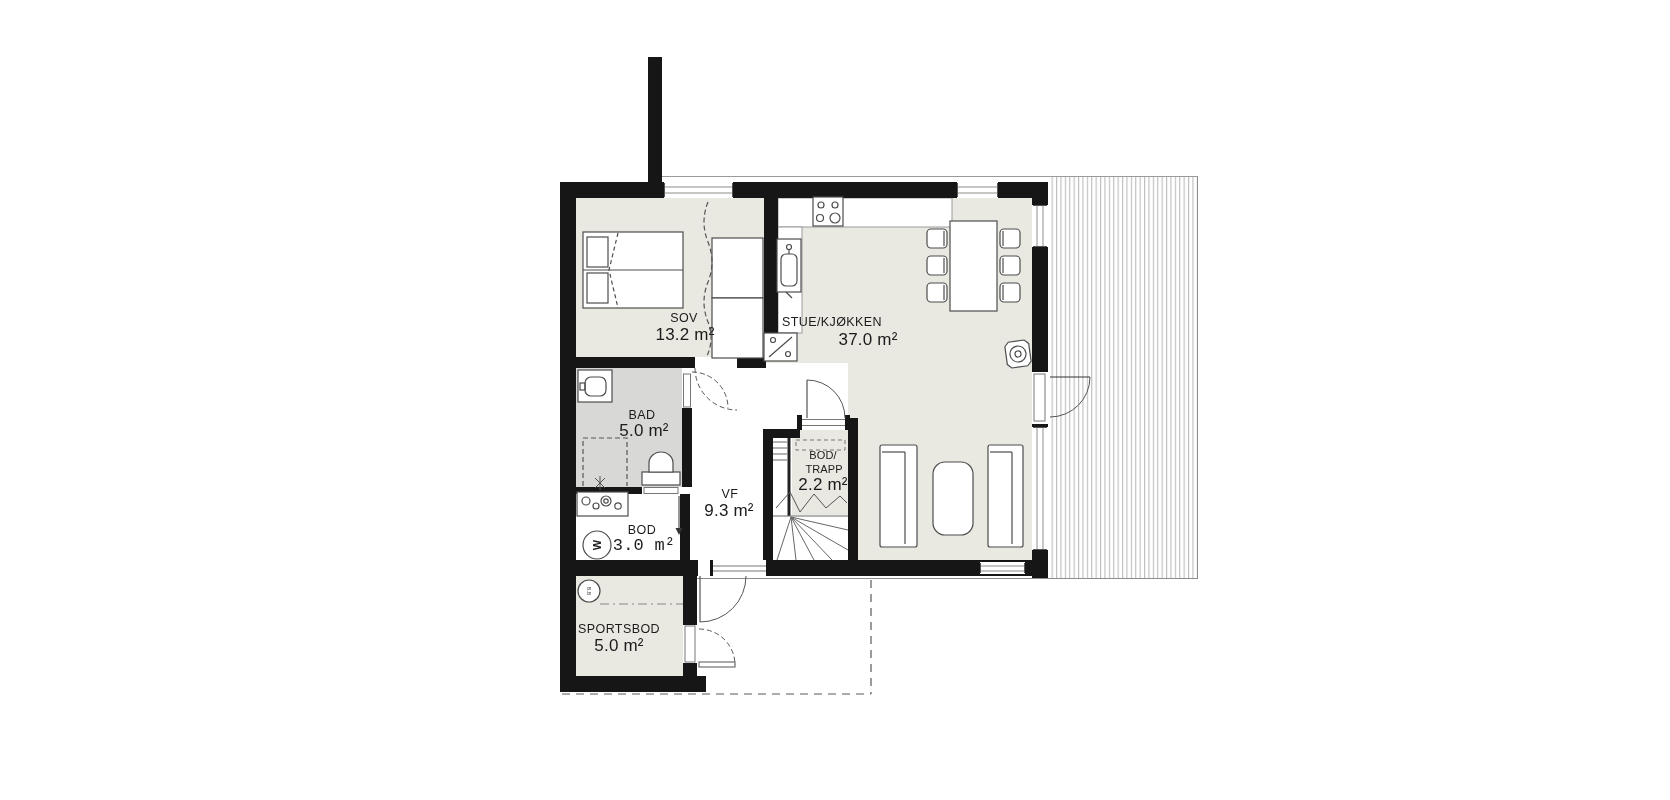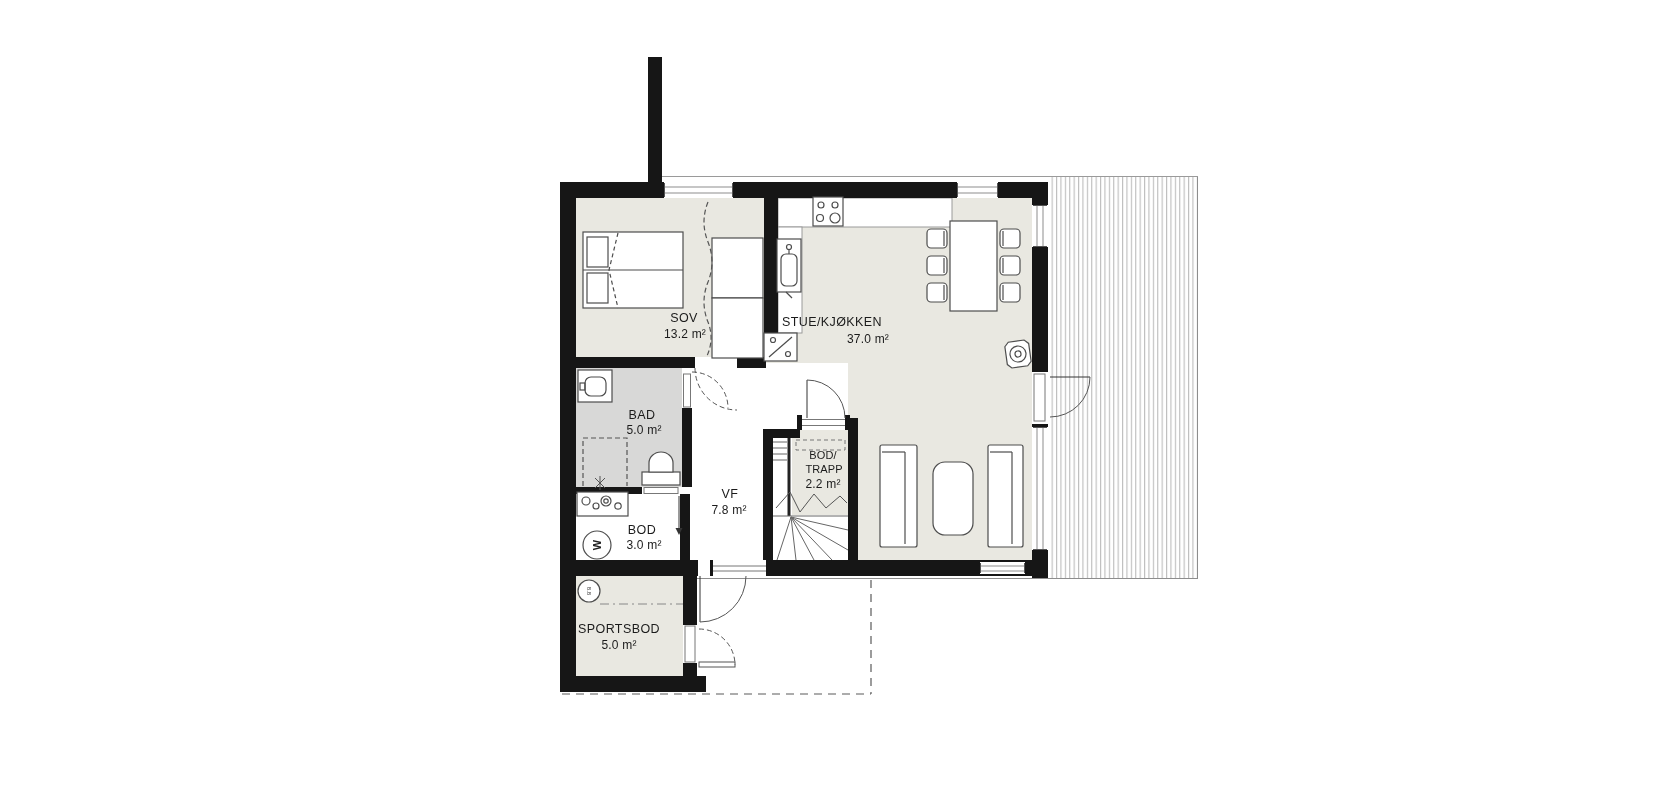--- a/index.html
+++ b/index.html
@@ -1,21 +1,21 @@
 <!DOCTYPE html>
 <html><head>
 <meta charset="utf-8">
 <style>
   html,body{margin:0;padding:0;background:#ffffff;}
   #stage{position:relative;width:1670px;height:800px;background:#ffffff;overflow:hidden;
          font-family:"Liberation Sans", sans-serif;}
   #planSvg{position:absolute;left:0;top:0;}
   .lbl{position:absolute;transform:translateX(-50%);color:#1b1b1b;
        font-size:12.5px;line-height:13px;letter-spacing:.4px;white-space:nowrap;}
-  .lbl.area{font-size:12px;letter-spacing:.2px;}
+  .lbl.area{font-size:17px;letter-spacing:.2px;}
   .lbl.small{font-size:11px;letter-spacing:.1px;}
   .badge-txt{position:absolute;transform:translate(-50%,-50%) rotate(90deg);
        font-size:6px;color:#333;}
   .wm-txt{position:absolute;transform:translate(-50%,-50%) rotate(-90deg);
        font-size:11px;color:#222;font-weight:bold;}
 </style>
 </head>
 <body>
 
 <div id="stage">
@@ -300,27 +300,27 @@
   <div class="lbl" style="left:684px;top:312px;">SOV</div>
   <div class="lbl area" style="left:685px;top:328px;">13.2 m²</div>
 
   <div class="lbl" style="left:832px;top:316px;">STUE/KJØKKEN</div>
   <div class="lbl area" style="left:832px;top:333px;margin-left:36px;">37.0 m²</div>
 
   <div class="lbl" style="left:642px;top:409px;">BAD</div>
   <div class="lbl area" style="left:644px;top:424px;">5.0 m²</div>
 
   <div class="lbl" style="left:730px;top:488px;">VF</div>
-  <div class="lbl area" style="left:729px;top:504px;">7.8 m²</div>
+  <div class="lbl area" style="left:729px;top:504px;">9.3 m²</div>
 
   <div class="lbl small" style="left:823px;top:449px;">BOD/</div>
   <div class="lbl small" style="left:824px;top:463px;">TRAPP</div>
   <div class="lbl area" style="left:823px;top:478px;">2.2 m²</div>
 
   <div class="lbl" style="left:642px;top:524px;">BOD</div>
-  <div class="lbl area" style="left:644px;top:539px;">3.0 m²</div>
+  <div class="lbl area" style="left:644px;top:539px;font-family:Liberation Mono, monospace;">3.0 m²</div>
 
   <div class="lbl" style="left:619px;top:623px;text-align:center;">SPORTSBOD</div>
   <div class="lbl area" style="left:619px;top:639px;">5.0 m²</div>
 
   <div class="wm-txt" style="left:597px;top:545px;">W</div>
   <div class="badge-txt" style="left:589px;top:591px;">8.8</div>
 </div>
 
 </body></html>

